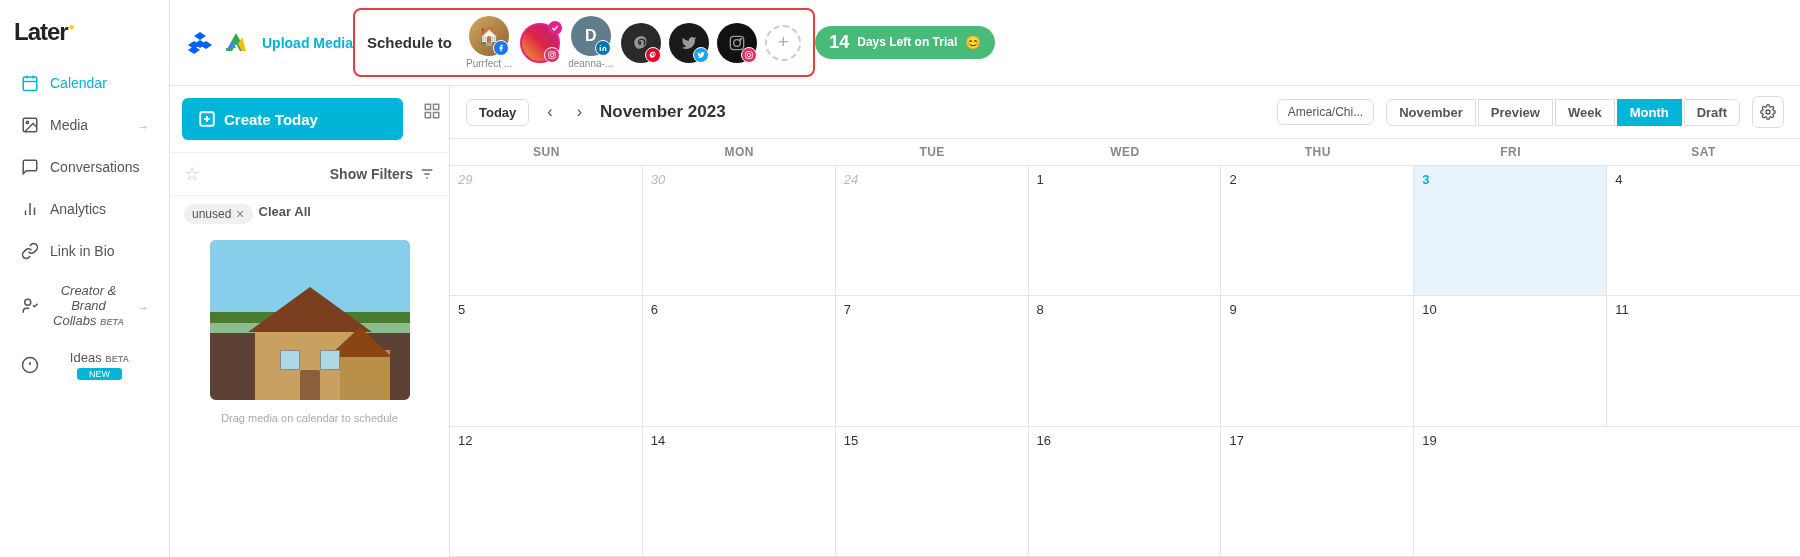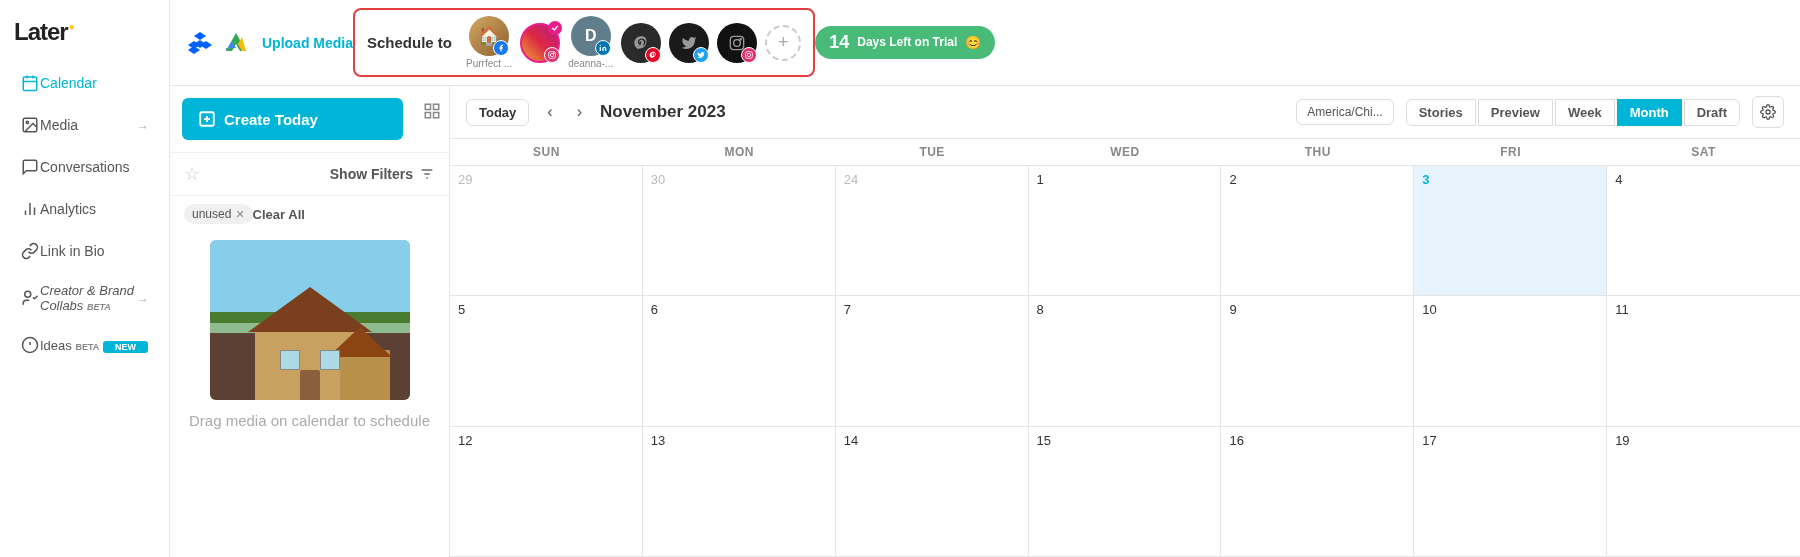--- a/index.html
+++ b/index.html
@@ -21,22 +21,24 @@
       align-items: center;
     }
     .sidebar-item {
       display: flex;
       align-items: center;
       padding: 10px 14px;
       cursor: pointer;
       color: #555;
       font-size: 14px;
       font-weight: 500;
+      gap: 10px;
       border-radius: 6px;
       margin: 1px 6px;
+      text-align: center;
     }
     .sidebar-item.active { color: #00b5d8; }
     .sidebar-item-icon {
       width: 20px; height: 20px;
       display: flex; align-items: center; justify-content: center;
       flex-shrink: 0;
     }
     .sidebar-item-arrow {
       margin-left: auto;
       font-size: 12px;
@@ -47,21 +49,21 @@
       color: #888;
       font-weight: 600;
       text-transform: uppercase;
     }
     .new-badge {
       font-size: 9px;
       background: #00b5d8;
       color: white;
       padding: 1px 12px;
       border-radius: 3px;
-      font-weight: 700;
+      font-weight: 400;
     }
 
     
     .main-content {
       flex: 1;
       display: flex;
       flex-direction: column;
       overflow: hidden;
     }
 
@@ -208,21 +210,21 @@
       background: none; border: none; cursor: pointer;
       color: #ccc; font-size: 18px;
     }
     .show-filters-btn {
       display: flex; align-items: center; gap: 6px;
       background: none; border: none; cursor: pointer;
       color: #555; font-size: 14px; font-weight: 600;
     }
 
     .tags-row {
-      display: flex; align-items: center; 
+      display: flex; align-items: flex-start; gap: 6px;
       padding: 8px 14px;
     }
     .tag-badge {
       background: #f0f0f0;
       border-radius: 12px;
       padding: 3px 8px;
       font-size: 12px;
       color: #555;
       display: flex; align-items: center; gap: 4px;
     }
@@ -252,21 +254,21 @@
     }
     .media-check {
       position: absolute; top: 6px; left: 6px;
       width: 20px; height: 20px;
       background: rgba(255,255,255,0.9);
       border-radius: 50%;
       display: flex; align-items: center; justify-content: center;
       font-size: 12px; color: #555;
     }
     .drag-hint {
-      font-size: 15px;
+      font-size: 11px;
       color: #aaa;
       text-align: right;
       padding: 4px;
     }
 
     
     .calendar-area {
       flex: 1;
       background: #fff;
       display: flex;
@@ -348,21 +350,21 @@
       border-bottom: 1px solid #e5e5e5;
     }
     .calendar-cell {
       border-right: 1px solid #e5e5e5;
       padding: 6px 8px;
       position: relative;
       font-size: 13px;
       color: #333;
     }
     .calendar-cell:last-child { border-right: none; }
-    .calendar-cell.other-month { color: #bbb; }
+    .calendar-cell.other-month { color: #bbb; font-style: italic; }
     .calendar-cell.today {
       background: #e8f4fd;
     }
     .calendar-cell.today .day-number {
       color: #00b5d8;
       font-weight: 800;
     }
     .day-number {
       font-size: 13px;
       font-weight: 500;
@@ -653,21 +655,21 @@
 
     <div class="calendar-area">
 
       <div class="calendar-header">
         <button class="today-btn">Today</button>
         <button class="nav-btn">‹</button>
         <button class="nav-btn">›</button>
         <span class="month-title">November 2023</span>
         <button class="timezone-btn">America/Chi...</button>
         <div class="view-tabs">
-          <button class="view-tab">Stories</button>
+          <button class="view-tab">November</button>
           <button class="view-tab">Preview</button>
           <button class="view-tab">Week</button>
           <button class="view-tab active">Month</button>
           <button class="view-tab">Draft</button>
         </div>
         <button class="settings-btn">
           <svg width="16" height="16" viewBox="0 0 24 24" fill="none" stroke="#555" stroke-width="2">
               <circle cx="12" cy="12" r="3"></circle>
               <path d="M19.4 15a1.65 1.65 0 0 0 .33 1.82l.06.06a2 2 0 0 1-2.83 2.83l-.06-.06a1.65 1.65 0 0 0-1.82-.33 1.65 1.65 0 0 0-1 1.51V21a2 2 0 0 1-4 0v-.09A1.65 1.65 0 0 0 9 19.4a1.65 1.65 0 0 0-1.82.33l-.06.06a2 2 0 0 1-2.83-2.83l.06-.06A1.65 1.65 0 0 0 4.68 15a1.65 1.65 0 0 0-1.51-1H3a2 2 0 0 1 0-4h.09A1.65 1.65 0 0 0 4.6 9a1.65 1.65 0 0 0-.33-1.82l-.06-.06a2 2 0 0 1 2.83-2.83l.06.06A1.65 1.65 0 0 0 9 4.68a1.65 1.65 0 0 0 1-1.51V3a2 2 0 0 1 4 0v.09a1.65 1.65 0 0 0 1 1.51 1.65 1.65 0 0 0 1.82-.33l.06-.06a2 2 0 0 1 2.83 2.83l-.06.06A1.65 1.65 0 0 0 19.4 9a1.65 1.65 0 0 0 1.51 1H21a2 2 0 0 1 0 4h-.09a1.65 1.65 0 0 0-1.51 1z"></path>
             </svg>
@@ -702,21 +704,20 @@
             <div class="calendar-cell"><span class="day-number">6</span></div>
             <div class="calendar-cell"><span class="day-number">7</span></div>
             <div class="calendar-cell"><span class="day-number">8</span></div>
             <div class="calendar-cell"><span class="day-number">9</span></div>
             <div class="calendar-cell"><span class="day-number">10</span></div>
             <div class="calendar-cell"><span class="day-number">11</span></div>
           </div>
 
           <div class="calendar-week">
             <div class="calendar-cell"><span class="day-number">12</span></div>
-            <div class="calendar-cell"><span class="day-number">13</span></div>
             <div class="calendar-cell"><span class="day-number">14</span></div>
             <div class="calendar-cell"><span class="day-number">15</span></div>
             <div class="calendar-cell"><span class="day-number">16</span></div>
             <div class="calendar-cell"><span class="day-number">17</span></div>
             <div class="calendar-cell"><span class="day-number">19</span></div>
           </div>
         </div>
       </div>
     </div>
 

